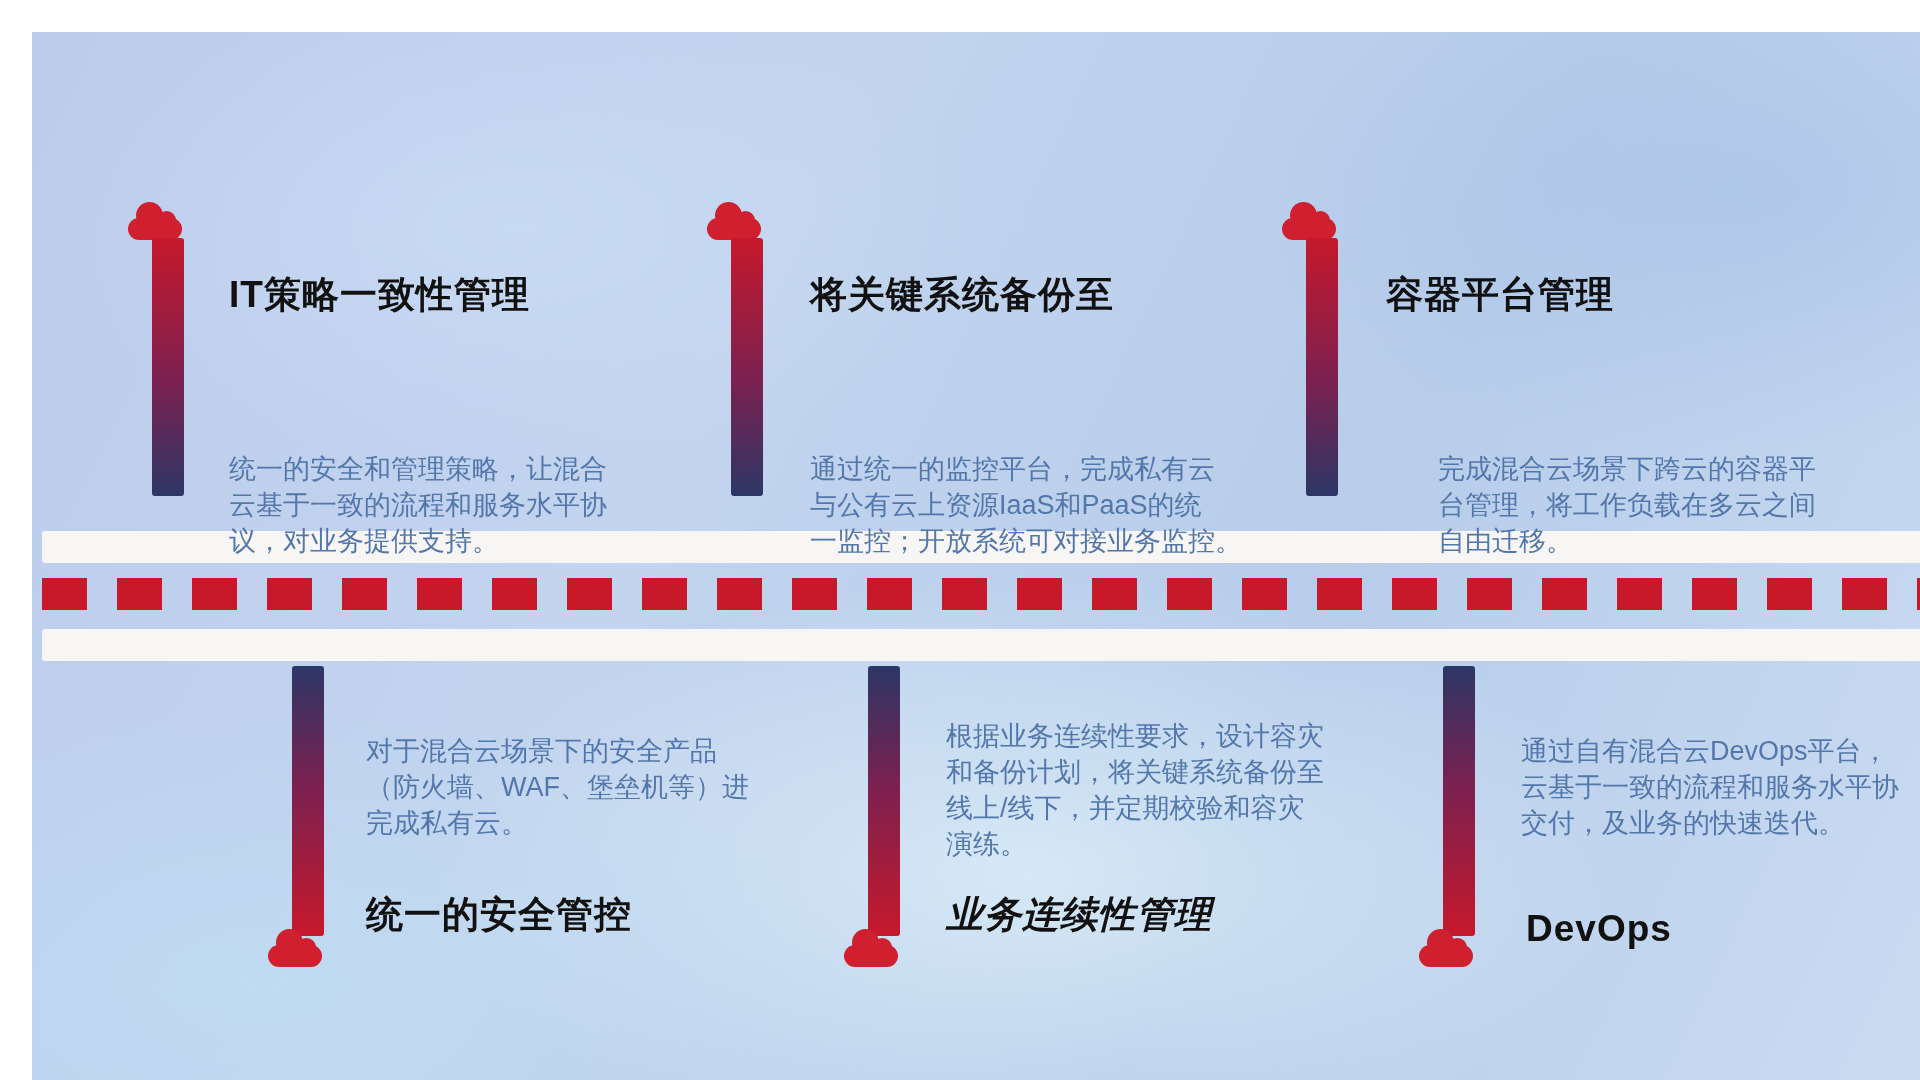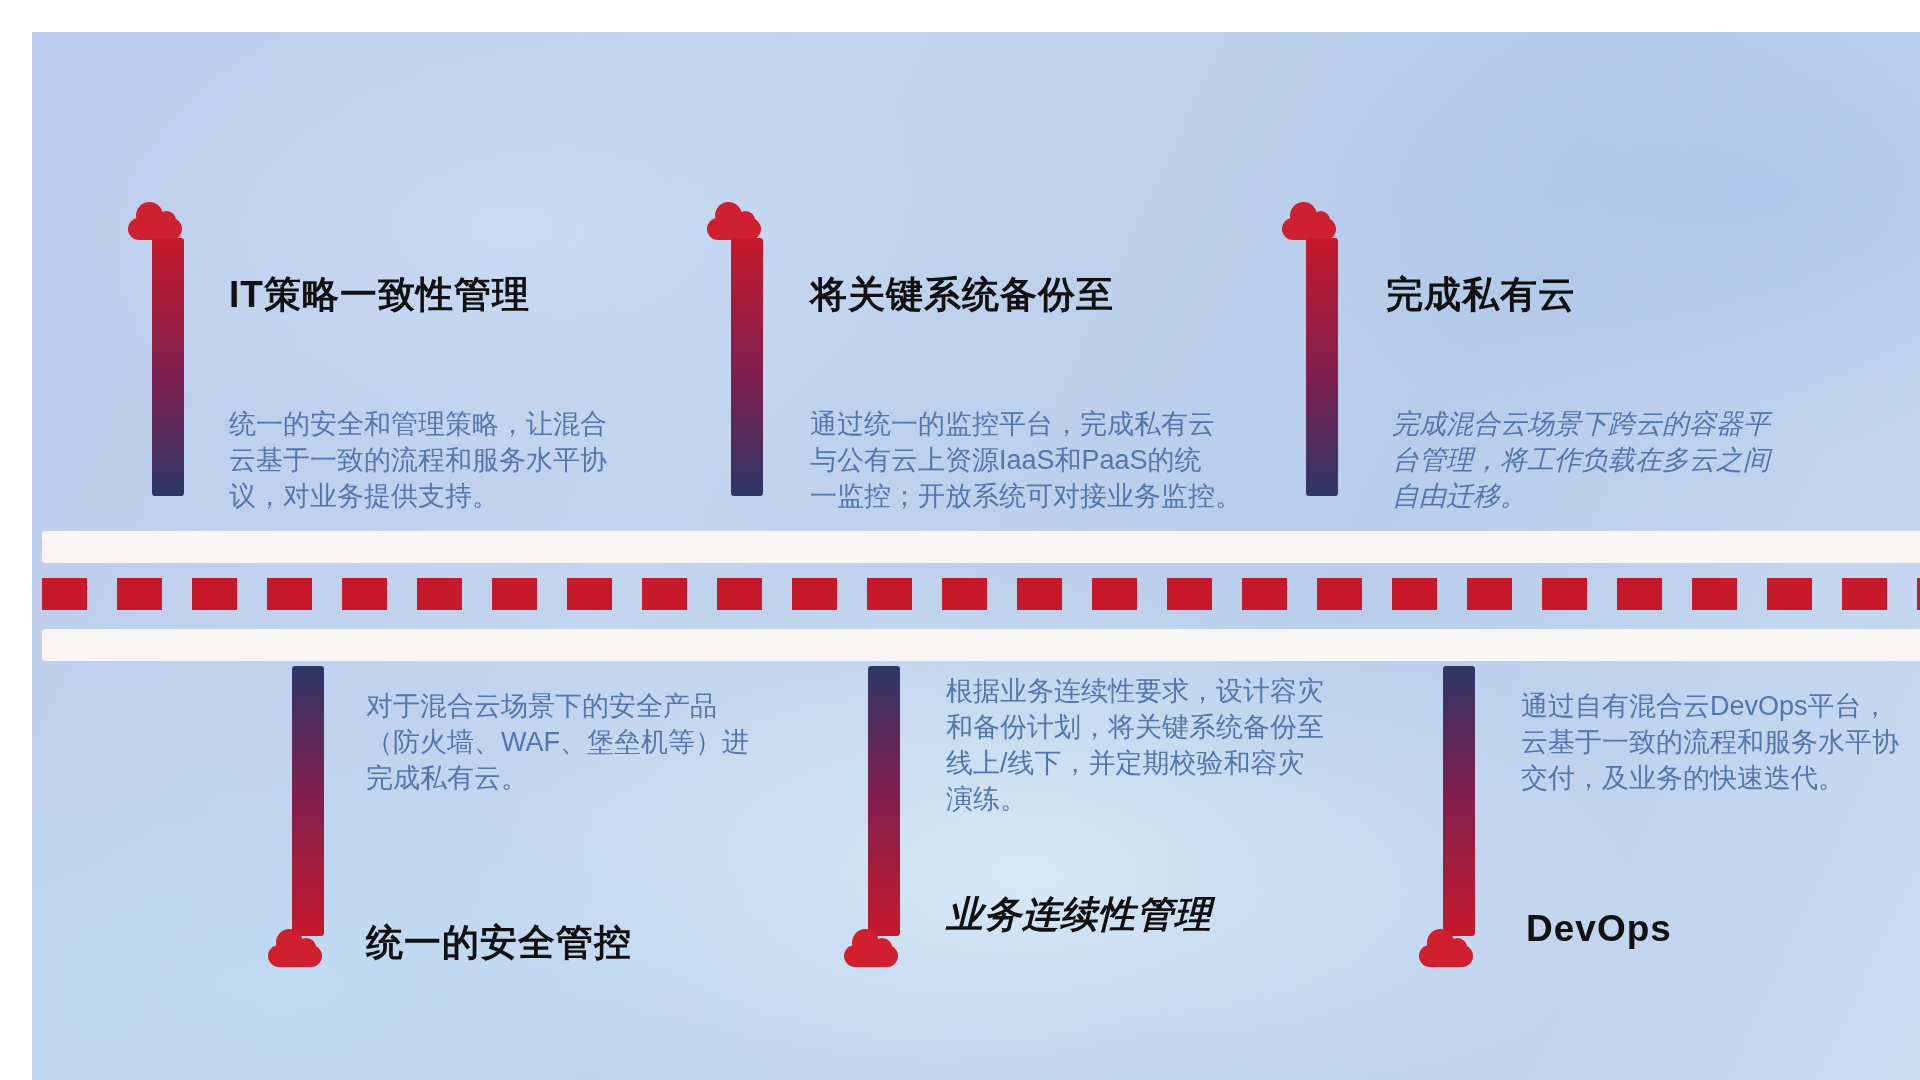--- a/index.html
+++ b/index.html
@@ -16,20 +16,21 @@
       linear-gradient(115deg, #bccdec 0%, #c2d4ee 35%, #b7cdea 65%, #cbdcf2 100%);
   }
 
   .title{
     position:absolute; font-size:37px; font-weight:700; color:#111;
     letter-spacing:1px; white-space:nowrap;
   }
   .desc{
     position:absolute; font-size:27px; line-height:36px; color:#5377ab;
     white-space:pre-line;
+    margin-top:45px;
   }
 
   .pole{ position:absolute; width:6px; border-radius:3px; }
   .pole.down{ background:linear-gradient(180deg,#c6192b 0%,#7c2050 55%,#2c3766 100%); }
   .pole.up  { background:linear-gradient(0deg,#c6192b 0%,#7c2050 55%,#2c3766 100%); }
 
   .cloud{ position:absolute; width:54px; height:38px; }
   .cloud::before{
     content:""; position:absolute; left:0; right:0; bottom:0; height:22px;
     border-radius:11px; background:#d01f2f;
@@ -72,33 +73,33 @@
     <span class="pole down" style="left:699px; top:206px; height:258px;"></span>
     <h2 class="title" style="left:762px; top:222px;">将关键系统备份至</h2>
     <p class="desc" style="left:762px; top:358px; width:480px;">通过统一的监控平台，完成私有云
 与公有云上资源IaaS和PaaS的统
 一监控；开放系统可对接业务监控。</p>
   </section>
 
   <section>
     <span class="cloud" style="left:1250px; top:170px;"></span>
     <span class="pole down" style="left:1274px; top:206px; height:258px;"></span>
-    <h2 class="title" style="left:1338px; top:222px;">完成私有云</h2>
-    <p class="desc" style="left:1344px; top:358px; width:440px;font-style:italic;">完成混合云场景下跨云的容器平
+    <h2 class="title" style="left:1338px; top:222px;">容器平台管理</h2>
+    <p class="desc" style="left:1390px; top:358px; width:440px;">完成混合云场景下跨云的容器平
 台管理，将工作负载在多云之间
 自由迁移。</p>
   </section>
 
   <section>
     <span class="pole up" style="left:260px; top:634px; height:270px;"></span>
     <span class="cloud" style="left:236px; top:897px;"></span>
     <p class="desc" style="left:318px; top:640px; width:430px;">对于混合云场景下的安全产品
 （防火墙、WAF、堡垒机等）进
 完成私有云。</p>
-    <h2 class="title" style="left:318px; top:870px;">统一的安全管控</h2>
+    <h2 class="title" style="left:318px; top:842px;">统一的安全管控</h2>
   </section>
 
   <section>
     <span class="pole up" style="left:836px; top:634px; height:270px;"></span>
     <span class="cloud" style="left:812px; top:897px;"></span>
     <p class="desc" style="left:898px; top:625px; width:430px;">根据业务连续性要求，设计容灾
 和备份计划，将关键系统备份至
 线上/线下，并定期校验和容灾
 演练。</p>
     <h2 class="title" style="left:898px; top:842px;font-style:italic;">业务连续性管理</h2>

